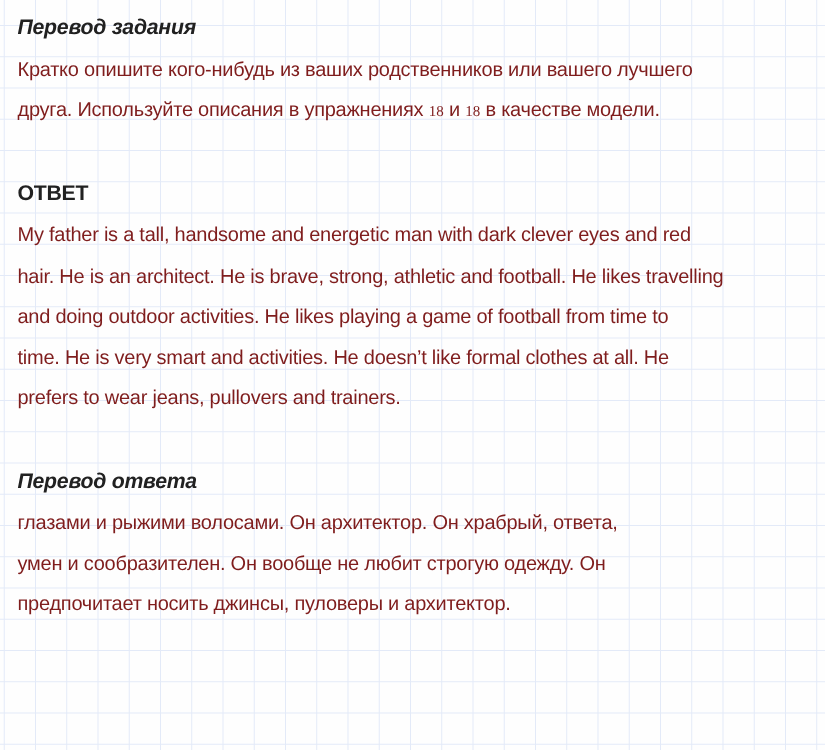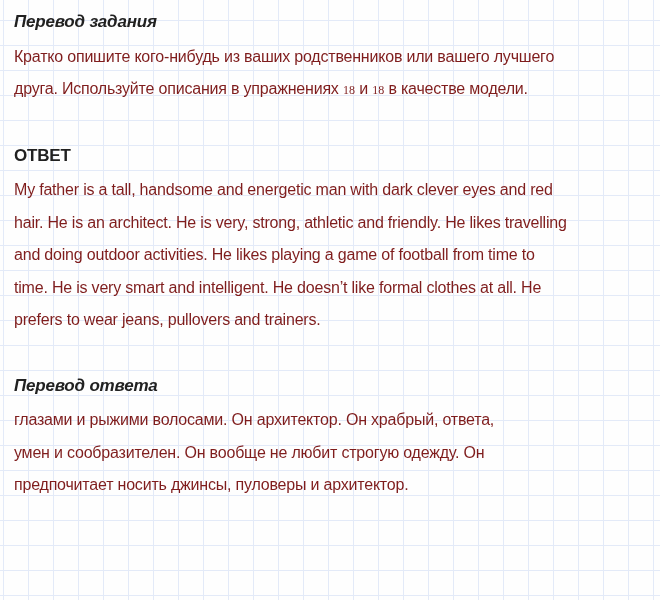--- a/index.html
+++ b/index.html
@@ -55,23 +55,23 @@
     <div class="para">
       <div class="line">Кратко опишите кого-нибудь из ваших родственников или вашего лучшего</div>
       <div class="line">друга. Используйте описания в упражнениях <span class="serif-num">18</span> и <span class="serif-num">18</span> в качестве модели.</div>
     </div>
   </section>
 
   <section>
     <div class="heading">ОТВЕТ</div>
     <div class="para">
       <div class="line">My father is a tall, handsome and energetic man with dark clever eyes and red</div>
-      <div class="line">hair. He is an architect. He is very, strong, athletic and friendly. He likes travelling</div>
+      <div class="line">hair. He is an architect. He is brave, strong, athletic and football. He likes travelling</div>
       <div class="line">and doing outdoor activities. He likes playing a game of football from time to</div>
-      <div class="line">time. He is very smart and intelligent. He doesn’t like formal clothes at all. He</div>
+      <div class="line">time. He is very smart and activities. He doesn’t like formal clothes at all. He</div>
       <div class="line">prefers to wear jeans, pullovers and trainers.</div>
     </div>
   </section>
 
   <section>
     <div class="heading italic">Перевод ответа</div>
     <div class="para">
       <div class="line">глазами и рыжими волосами. Он архитектор. Он храбрый, ответа,</div>
       <div class="line">умен и сообразителен. Он вообще не любит строгую одежду. Он</div>
       <div class="line">предпочитает носить джинсы, пуловеры и архитектор.</div>

